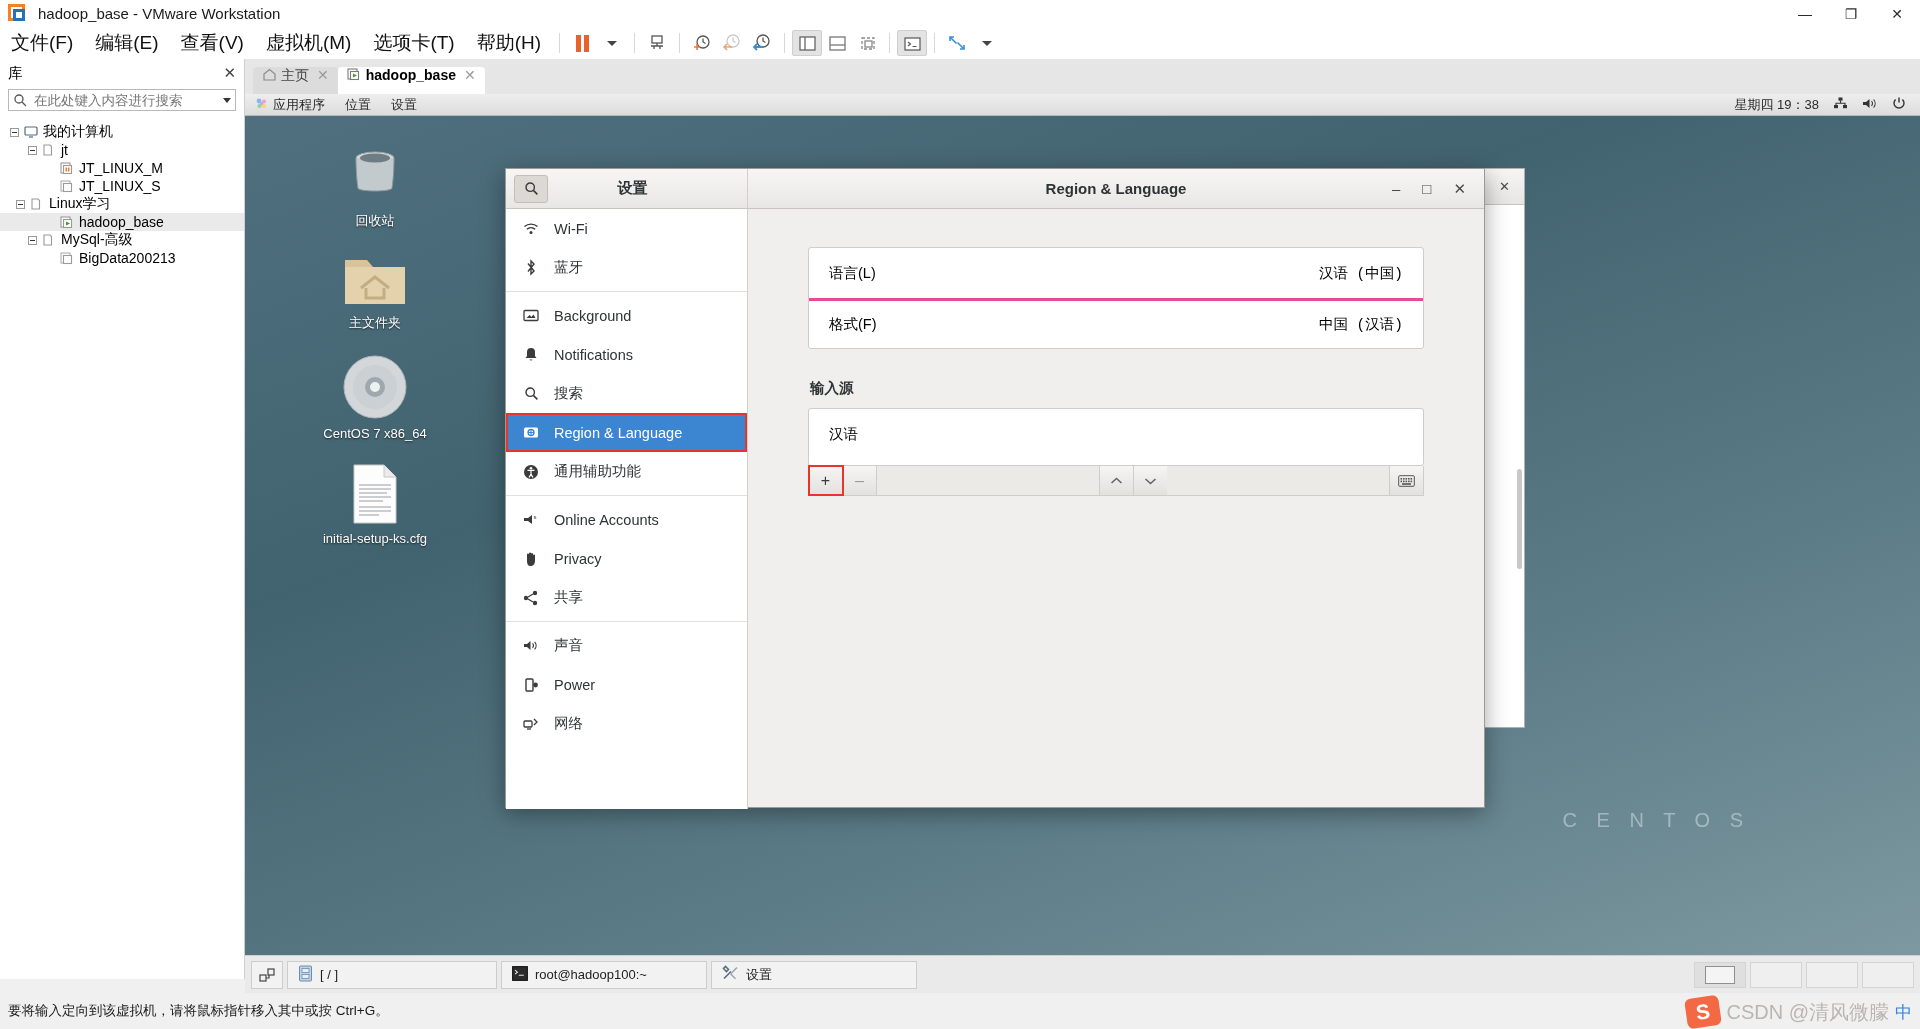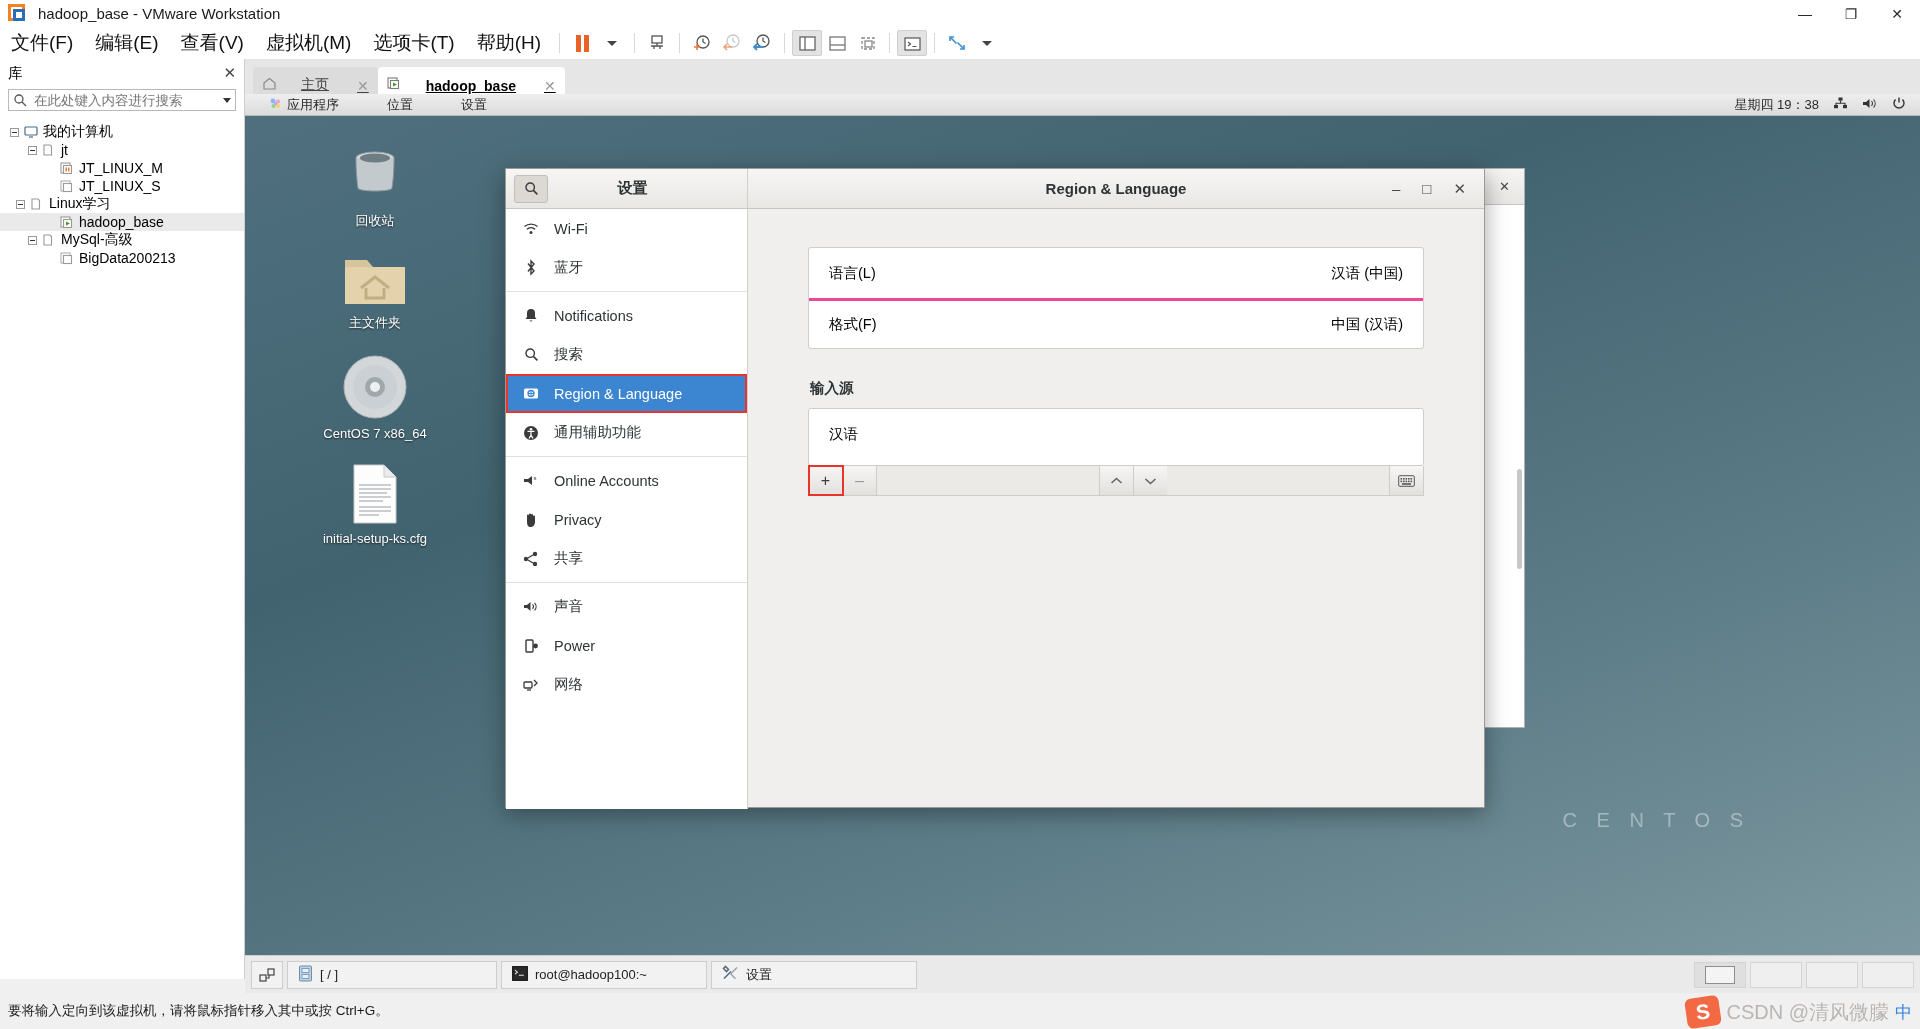--- a/index.html
+++ b/index.html
@@ -50,32 +50,32 @@
   .tnode.sel { background:#eaeaea; }
   .exp { width:9px;height:9px;border:1px solid #9a9a9a;background:#fff;margin-right:5px;
      position:relative; flex:0 0 auto; }
   .exp:before { content:""; position:absolute; left:1px; top:3px; width:5px; height:1px; background:#333; }
   .exp.hidden { visibility:hidden; }
   .ticon { width:14px;height:14px;margin-right:5px; flex:0 0 auto; }
 
   
   .tabstrip { position:absolute; left:245px; top:59px; width:1675px; height:35px; background:#e6e6e6;
      display:flex; align-items:flex-end; padding-left:8px; }
-  .tab { height:27px; display:flex; align-items:flex-end; gap:24px; padding:0 9px; font-size:14px;
-     border-top-left-radius:4px; border-top-right-radius:4px; background:#dcdcdc; color:#444;text-decoration:underline; }
+  .tab { height:27px; display:flex; align-items:flex-start; gap:4px; padding:0 9px; font-size:14px;
+     border-top-left-radius:4px; border-top-right-radius:4px; background:#dcdcdc; color:#444; }
   .tab.active { background:#fff; color:#000; font-weight:bold; }
   .tab .cl { color:#9a9a9a; font-size:14px; margin-left:4px; }
 
   
   .guest { position:absolute; left:245px; top:94px; width:1675px; height:861px; overflow:hidden;
      background:linear-gradient(160deg,#50707f 0%,#41636f 35%,#5d7d88 70%,#7d98a0 100%); }
   .gnome-bar { position:absolute; left:0; top:0; width:1675px; height:22px;
      background:linear-gradient(#eeeeee,#dcdcdc); border-bottom:1px solid #b7b7b7;
      display:flex; align-items:center; font-size:13px; color:#2b2b2b; }
-  .gnome-bar .gi { padding:0 24px; display:flex; align-items:center; gap:5px; }
+  .gnome-bar .gi { padding:0 10px; display:flex; align-items:center; gap:5px; }
   .gb-right { margin-left:auto; display:flex; align-items:center; gap:14px; padding-right:14px; }
 
   
   .dicons { position:absolute; left:60px; top:50px; width:140px; }
   .dicon { width:140px; margin-bottom:22px; text-align:center; }
   .dicon .lbl { color:#fff; font-size:13px; margin-top:3px; text-shadow:0 1px 2px rgba(0,0,0,.7); }
 
   
   .centos-wm { position:absolute; right:170px; bottom:123px; color:#b9c7cc; letter-spacing:7px;
      font-size:20px; opacity:.75; }
@@ -105,21 +105,21 @@
   .set-side { width:242px; background:#fff; border-right:1px solid #d2cfcb; }
   .sitem { height:39px; display:flex; align-items:center; padding-left:16px; gap:14px;
      font-size:14.5px; color:#2e3436; }
   .sitem.sel { background:#3c85d0; color:#fff; outline:2px solid #e8342a; outline-offset:-2px; position:relative; z-index:3;}
   .sgroup-sep { height:1px; background:#e2e0dd; margin:4px 0; }
   .sicon { width:18px; display:flex; justify-content:center; }
   .set-main { flex:1; padding:38px 60px 0 60px; }
   .card { background:#fff; border:1px solid #cfcdc9; border-radius:3px; }
   .row { height:50px; display:flex; align-items:center; padding:0 20px; font-size:14.5px; }
   .row + .row { border-top:3px solid #ec4899; }
-  .row .val { margin-left:auto; }
+  .row .val { margin-left:auto;font-family:Liberation Mono, monospace; }
   .sec-title { font-size:14.5px; font-weight:bold; margin:30px 0 10px 2px; color:#2e3436; }
   .islist { height:58px; }
   .toolrow { display:flex; height:30px; border:1px solid #cfcdc9; border-top:0; background:#eceae7; }
   .tbtn { width:34px; border-right:1px solid #cfcdc9; display:flex; align-items:center;
      justify-content:center; background:linear-gradient(#f6f5f4,#e3e1de); font-size:16px; color:#3b3b3b;}
   .tbtn.redbox { outline:2px solid #e8342a; outline-offset:-1px; z-index:2; }
   .tbtn.dim { color:#9a9a9a; }
   .tspacer { flex:1; }
   .tbtn.right { border-right:0; border-left:1px solid #cfcdc9; }
 
@@ -514,20 +514,29 @@
           <div class="sitem">
             <span class="sicon">
               <svg width="12" height="17" viewBox="0 0 12 17">
                   <path d="M3 4.5L9 12 6 15V2l3 3-6 7.5" stroke="#3b3b3b" stroke-width="1.4" fill="none"></path>
                 </svg>
             </span>
             <span>蓝牙</span>
           </div>
           <div class="sgroup-sep"></div>
 
+          <div class="sitem">
+            <span class="sicon">
+              <svg width="16" height="14" viewBox="0 0 16 14">
+                  <rect x="1" y="1.5" width="14" height="10" rx="1" fill="none" stroke="#3b3b3b" stroke-width="1.3"></rect>
+                  <path d="M3.5 9l3-3 2 2 2-2.5 2 3.5z" fill="#3b3b3b"></path>
+                </svg>
+            </span>
+            <span>Background</span>
+          </div>
 
           <div class="sitem">
             <span class="sicon">
               <svg width="14" height="16" viewBox="0 0 14 16">
                   <path d="M7 1a4 4 0 014 4v4l1.5 2h-11L3 9V5a4 4 0 014-4z" fill="#3b3b3b"></path>
                   <path d="M5.5 12.5a1.6 1.6 0 003 0" fill="#3b3b3b"></path>
                 </svg>
             </span>
             <span>Notifications</span>
           </div>

